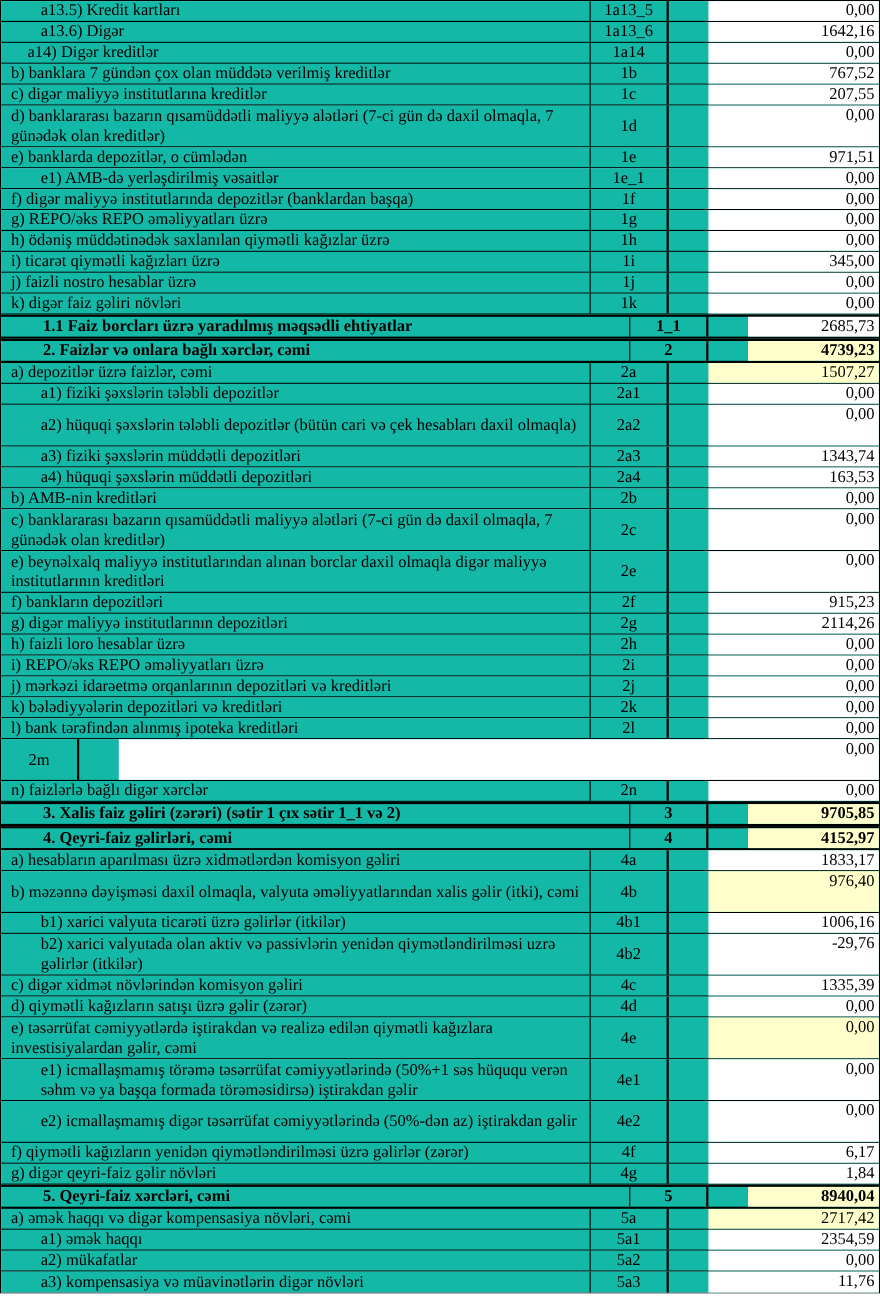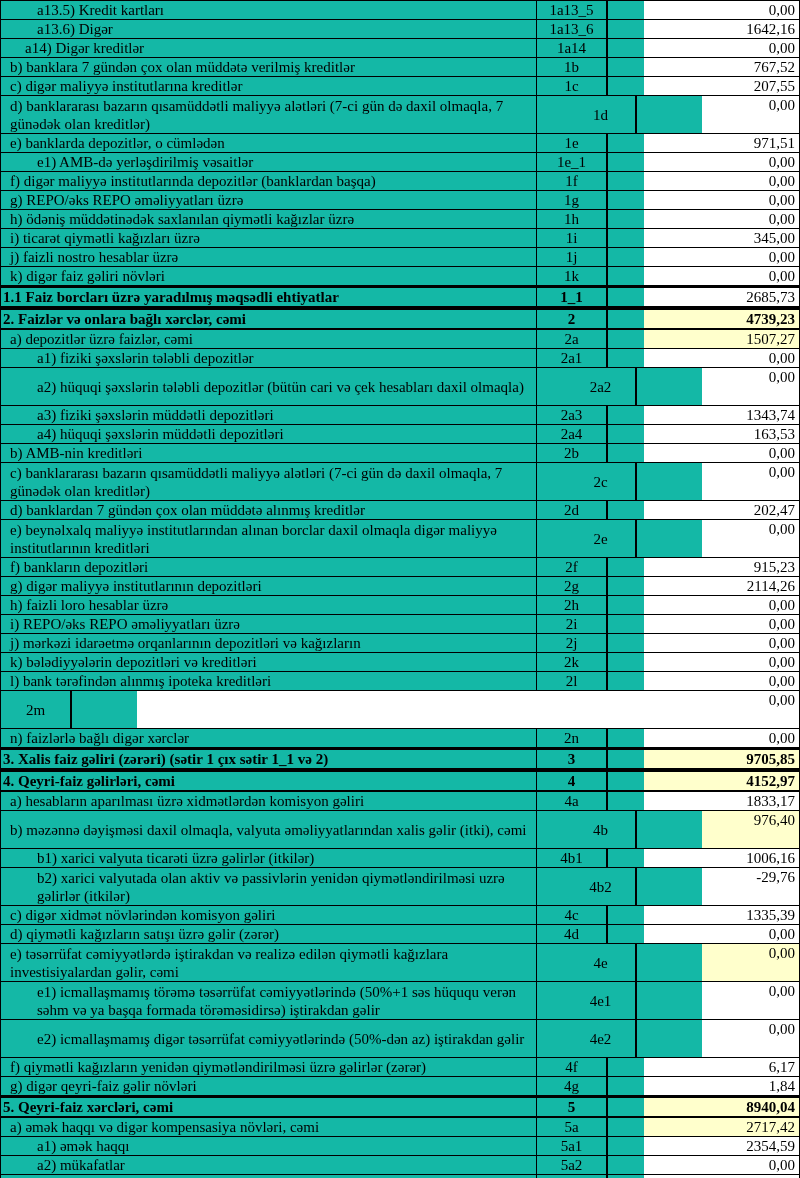--- a/index.html
+++ b/index.html
@@ -1,26 +1,26 @@
 <!DOCTYPE html>
 <html><head>
 <meta charset="utf-8">
 <style>
   html,body{margin:0;padding:0;background:#ffffff;}
   body{font-family:"Liberation Serif","DejaVu Serif",serif;font-size:15px;color:#000;}
   .report{width:800px;box-sizing:border-box;border:1px solid #000;}
   .row{display:flex;min-height:19px;box-sizing:border-box;border-bottom:1px solid #000;background:#14b8a6;}
   .row:last-child{border-bottom:none;}
-  .row.tall{min-height:38px;gap:29px;}
+  .row.tall{min-height:38px;}
   .row.bold{border-top:2px solid #000;border-bottom:2px solid #000;}
   .row.bold .desc,.row.bold .code{font-weight:bold;}
   .cell{box-sizing:border-box;line-height:18px;}
   .desc{flex:0 0 536px;border-right:1px solid #000;display:flex;align-items:center;padding-right:4px;}
   .desc .labelwrap{display:inline-block;}
-  .ind0{padding-left:2px;}
+  .ind0{padding-left:2px;margin-left:36px;}
   .ind1{padding-left:9px;}
   .ind2{padding-left:24px;}
   .ind3{padding-left:36px;}
   .code{flex:0 0 71px;border-right:2px solid #000;display:flex;align-items:center;justify-content:center;text-align:center;}
   .val{flex:1 1 auto;display:flex;justify-content:flex-end;align-items:flex-start;padding:0 4px;background:#ffffff;text-align:right;margin-left:36px;}
   .val.yellow{background:#FFFFCC;text-align:right;}
   .val.vbold{font-weight:bold;}
   .it{}
 </style>
 </head>
@@ -181,27 +181,20 @@
       <div class="cell code">2b</div>
       <div class="cell val">0,00</div>
     </div>
     <div class="row tall">
       <div class="cell desc ind1">
         <div class="labelwrap"><span>c) banklararası bazarın qısamüddətli maliyyə alətləri (7-ci gün də daxil olmaqla, 7 günədək olan kreditlər)</span></div>
       </div>
       <div class="cell code">2c</div>
       <div class="cell val">0,00</div>
     </div>
-    <div class="row">
-      <div class="cell desc ind1">
-        <div class="labelwrap"><span>d) banklardan 7 gündən çox olan müddətə alınmış kreditlər</span></div>
-      </div>
-      <div class="cell code">2d</div>
-      <div class="cell val">202,47</div>
-    </div>
     <div class="row tall">
       <div class="cell desc ind1">
         <div class="labelwrap"><span>e) beynəlxalq maliyyə institutlarından alınan borclar daxil olmaqla digər maliyyə institutlarının kreditləri</span></div>
       </div>
       <div class="cell code">2e</div>
       <div class="cell val">0,00</div>
     </div>
     <div class="row">
       <div class="cell desc ind1">
         <div class="labelwrap"><span>f) bankların depozitləri</span></div>
@@ -225,21 +218,21 @@
     </div>
     <div class="row">
       <div class="cell desc ind1">
         <div class="labelwrap"><span>i) REPO/əks REPO əməliyyatları üzrə</span></div>
       </div>
       <div class="cell code">2i</div>
       <div class="cell val">0,00</div>
     </div>
     <div class="row">
       <div class="cell desc ind1">
-        <div class="labelwrap"><span>j) mərkəzi idarəetmə orqanlarının depozitləri və kağızların</span></div>
+        <div class="labelwrap"><span>j) mərkəzi idarəetmə orqanlarının depozitləri və kreditləri</span></div>
       </div>
       <div class="cell code">2j</div>
       <div class="cell val">0,00</div>
     </div>
     <div class="row">
       <div class="cell desc ind1">
         <div class="labelwrap"><span>k) bələdiyyələrin depozitləri və kreditləri</span></div>
       </div>
       <div class="cell code">2k</div>
       <div class="cell val">0,00</div>

